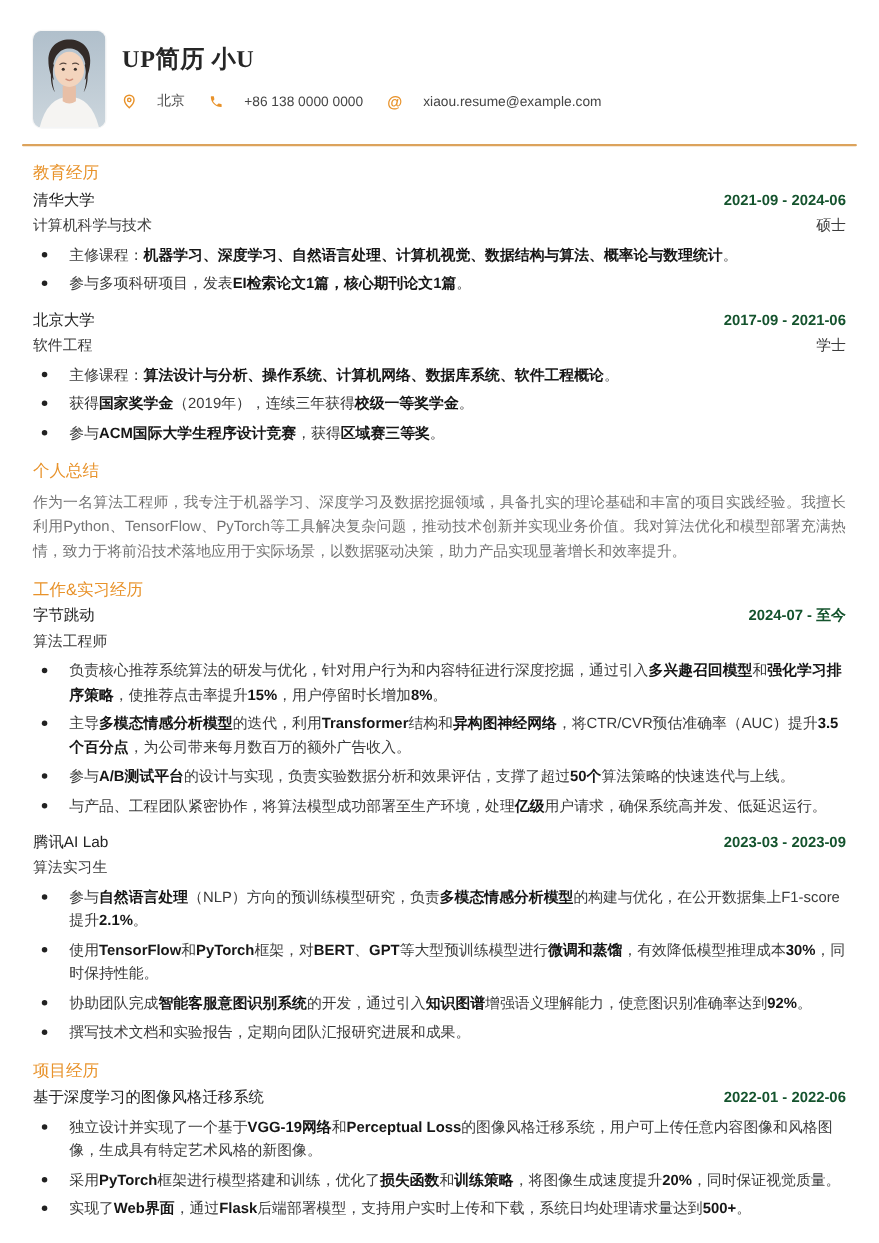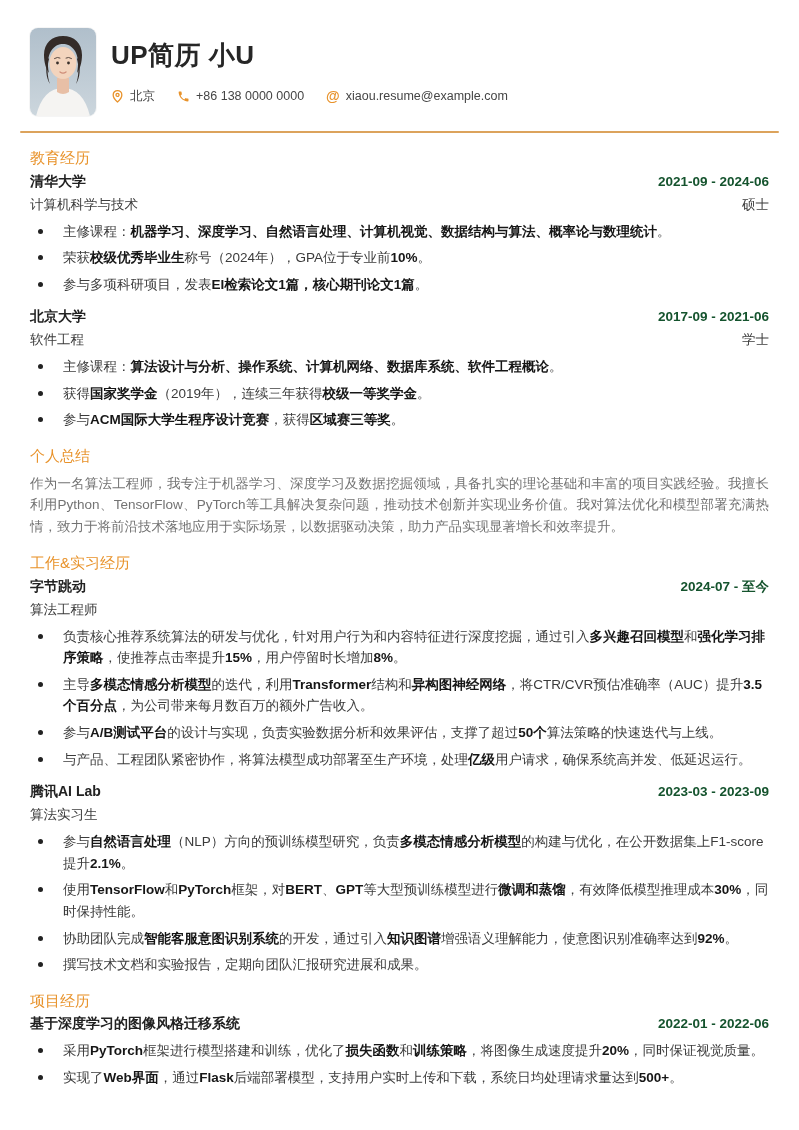--- a/index.html
+++ b/index.html
@@ -8,34 +8,34 @@
     font-family:"Liberation Sans","DejaVu Sans",sans-serif;
     color:#3b3b3b;-webkit-font-smoothing:antialiased;
   }
   .page{padding:28px 30px 0 30px;box-sizing:border-box;}
 
   
   .header{display:flex;align-items:flex-start;}
   .photo{width:66px;height:88px;border-radius:8px;overflow:hidden;flex:none;box-shadow:0 0 0 1px rgba(0,0,0,.04);}
   .photo svg{display:block;}
   .hinfo{margin-left:15px;padding-top:13px;}
-  .name{font-size:26px;font-weight:700;color:#262626;letter-spacing:.5px;line-height:1.15;}
+  .name{font-size:22px;font-weight:700;color:#262626;letter-spacing:.5px;line-height:1.15;font-family:Liberation Serif, serif;}
   .contacts{display:flex;align-items:center;gap:22px;margin-top:17px;font-size:12.5px;color:#454545;}
-  .contact{display:flex;align-items:center;gap:6px;}
+  .contact{display:flex;align-items:flex-end;gap:19px;}
   .contact .icon{display:flex;align-items:center;}
   .at-glyph{color:var(--accent);font-weight:700;font-size:14px;line-height:1;}
   .divider{height:2px;background:#dca35c;margin:15px -10px 0 -10px;border-radius:1px;}
 
   
   section{margin-top:15px;}
   .section-title{font-size:15px;font-weight:400;color:var(--accent);margin:0 0 5px 0;line-height:1.3;}
   .entry{margin-top:3px;}
   .entry + .entry{margin-top:13px;}
   .entry-head{display:flex;justify-content:space-between;align-items:baseline;}
-  .entry-title{font-size:14px;font-weight:700;color:#222;}
+  .entry-title{font-size:14px;font-weight:400;color:#222;}
   .entry-date{font-size:13.5px;font-weight:700;color:#14532d;white-space:nowrap;}
   .entry-sub{display:flex;justify-content:space-between;font-size:13.5px;color:#3b3b3b;margin-top:5px;text-align:center;}
   .summary{font-size:13.5px;line-height:1.62;margin:7px 0 0 0;color:#737373;text-align:justify;}
   ul.bullets{list-style:none;margin:7px 0 0 0;padding:0;}
   ul.bullets li{
     position:relative;padding-left:33px;font-size:13.5px;line-height:1.6;
     margin-bottom:5px;color:#3b3b3b;
   }
   ul.bullets li::before{
     content:"";position:absolute;left:8px;top:8px;width:5px;height:5px;
@@ -108,21 +108,20 @@
           <div class="entry-head">
             <span class="entry-title">清华大学</span>
             <span class="entry-date">2021-09 - 2024-06</span>
           </div>
           <div class="entry-sub">
             <span>计算机科学与技术</span>
             <span>硕士</span>
           </div>
           <ul class="bullets">
             <li>主修课程：<b>机器学习、深度学习、自然语言处理、计算机视觉、数据结构与算法、概率论与数理统计</b>。</li>
-            <li>荣获<b>校级优秀毕业生</b>称号（2024年），GPA位于专业前<b>10%</b>。</li>
             <li>参与多项科研项目，发表<b>EI检索论文1篇，核心期刊论文1篇</b>。</li>
           </ul>
         </div>
         <div class="entry">
           <div class="entry-head">
             <span class="entry-title">北京大学</span>
             <span class="entry-date">2017-09 - 2021-06</span>
           </div>
           <div class="entry-sub">
             <span>软件工程</span>
@@ -175,20 +174,21 @@
         </div>
       </section>
       <section class="resume-section">
         <h2 class="section-title">项目经历</h2>
         <div class="entry">
           <div class="entry-head">
             <span class="entry-title">基于深度学习的图像风格迁移系统</span>
             <span class="entry-date">2022-01 - 2022-06</span>
           </div>
           <ul class="bullets">
+            <li>独立设计并实现了一个基于<b>VGG-19网络</b>和<b>Perceptual Loss</b>的图像风格迁移系统，用户可上传任意内容图像和风格图像，生成具有特定艺术风格的新图像。</li>
             <li>采用<b>PyTorch</b>框架进行模型搭建和训练，优化了<b>损失函数</b>和<b>训练策略</b>，将图像生成速度提升<b>20%</b>，同时保证视觉质量。</li>
             <li>实现了<b>Web界面</b>，通过<b>Flask</b>后端部署模型，支持用户实时上传和下载，系统日均处理请求量达到<b>500+</b>。</li>
           </ul>
         </div>
       </section>
     </main>
 
 </div>
 
 </body></html>

